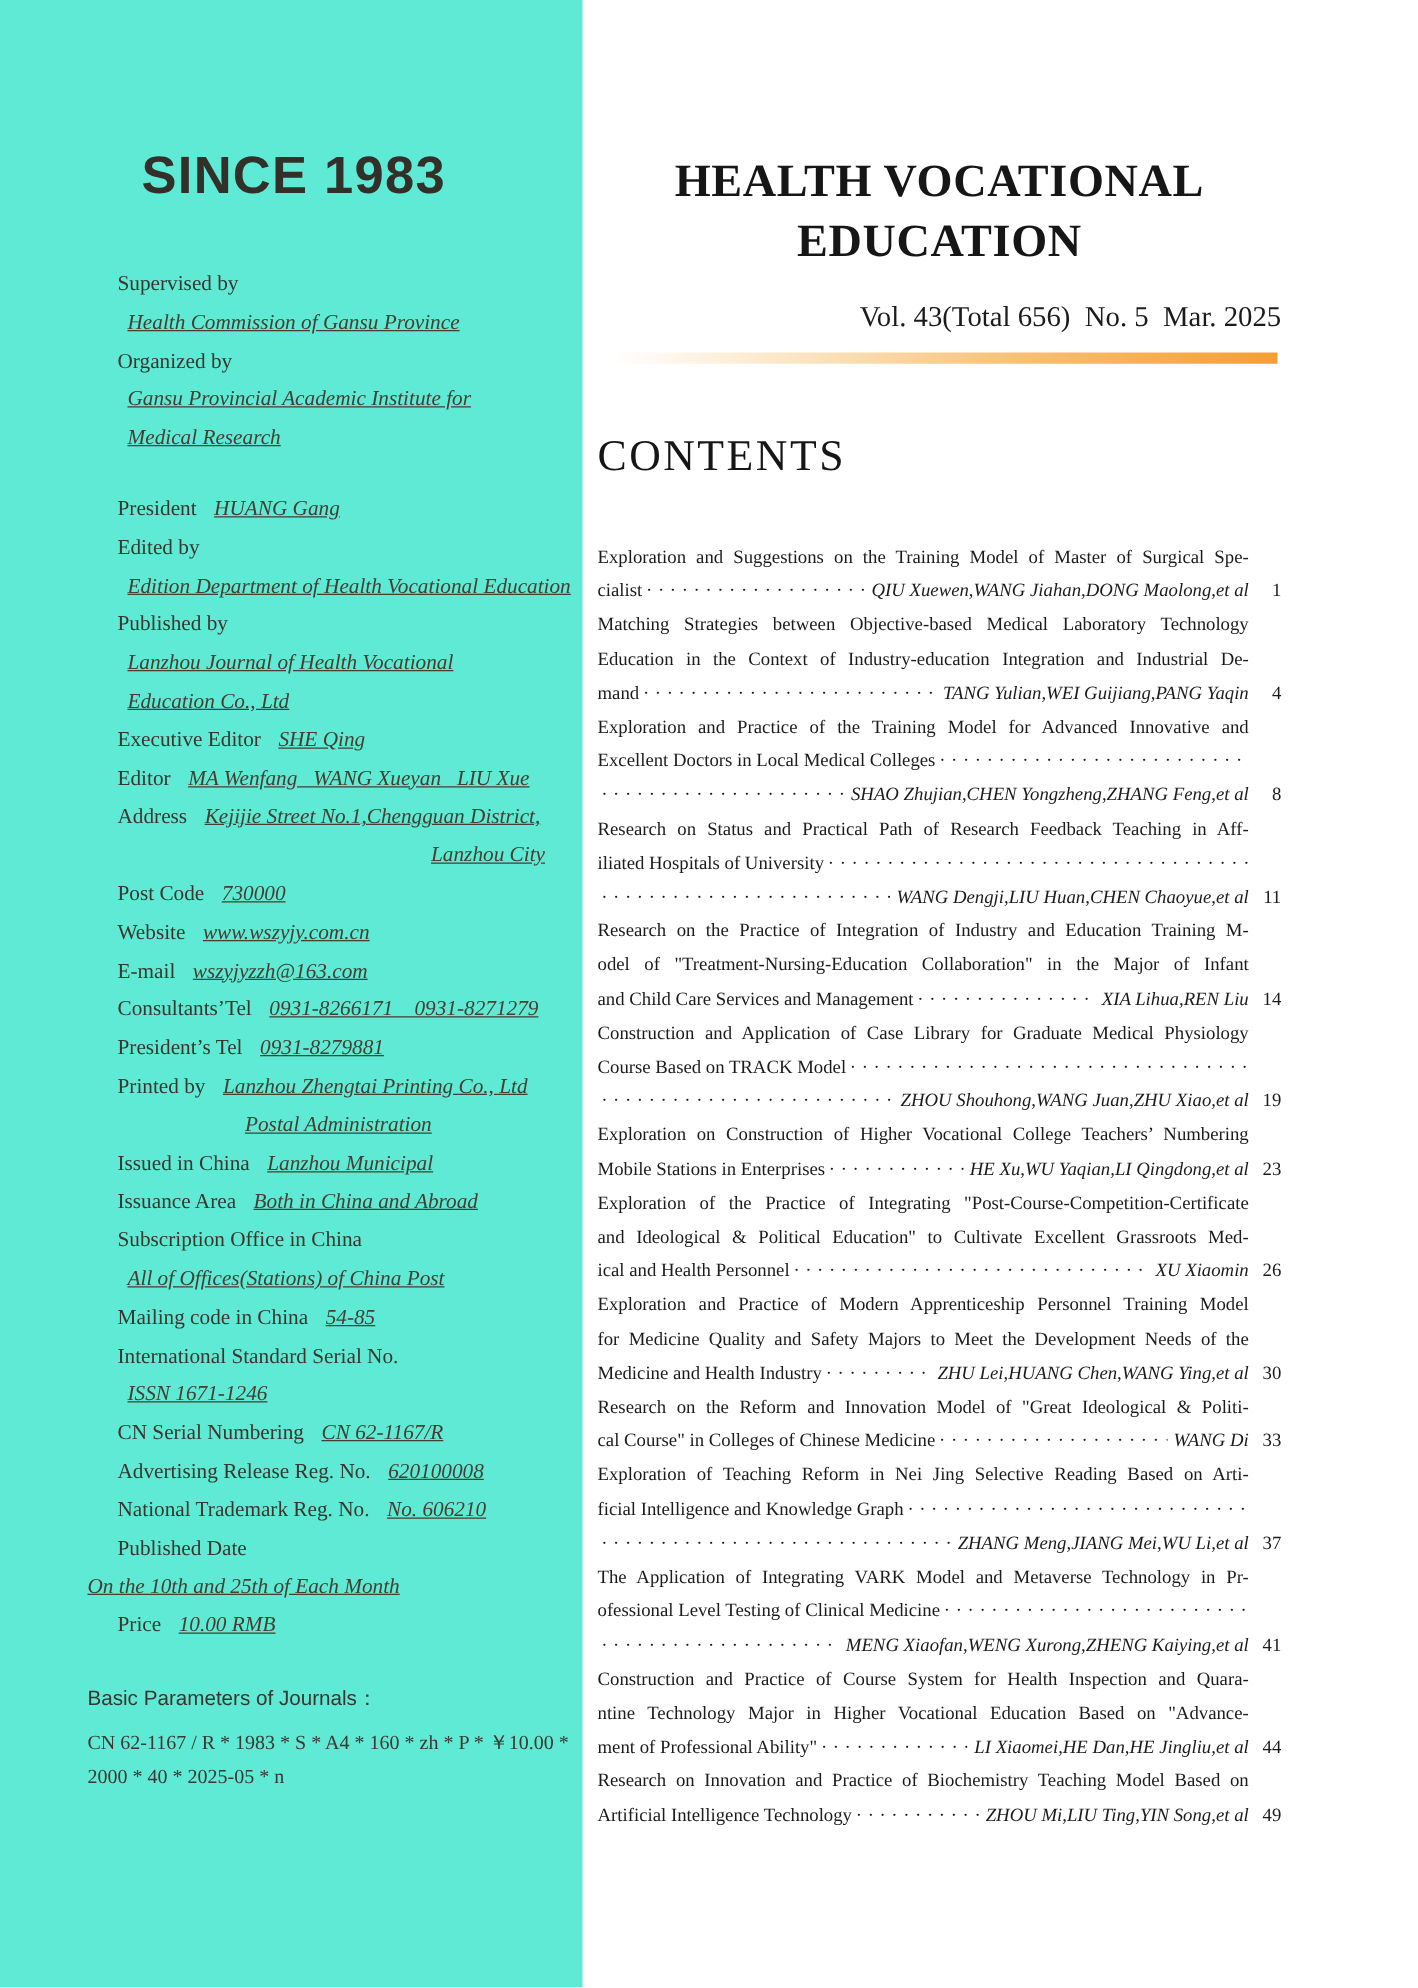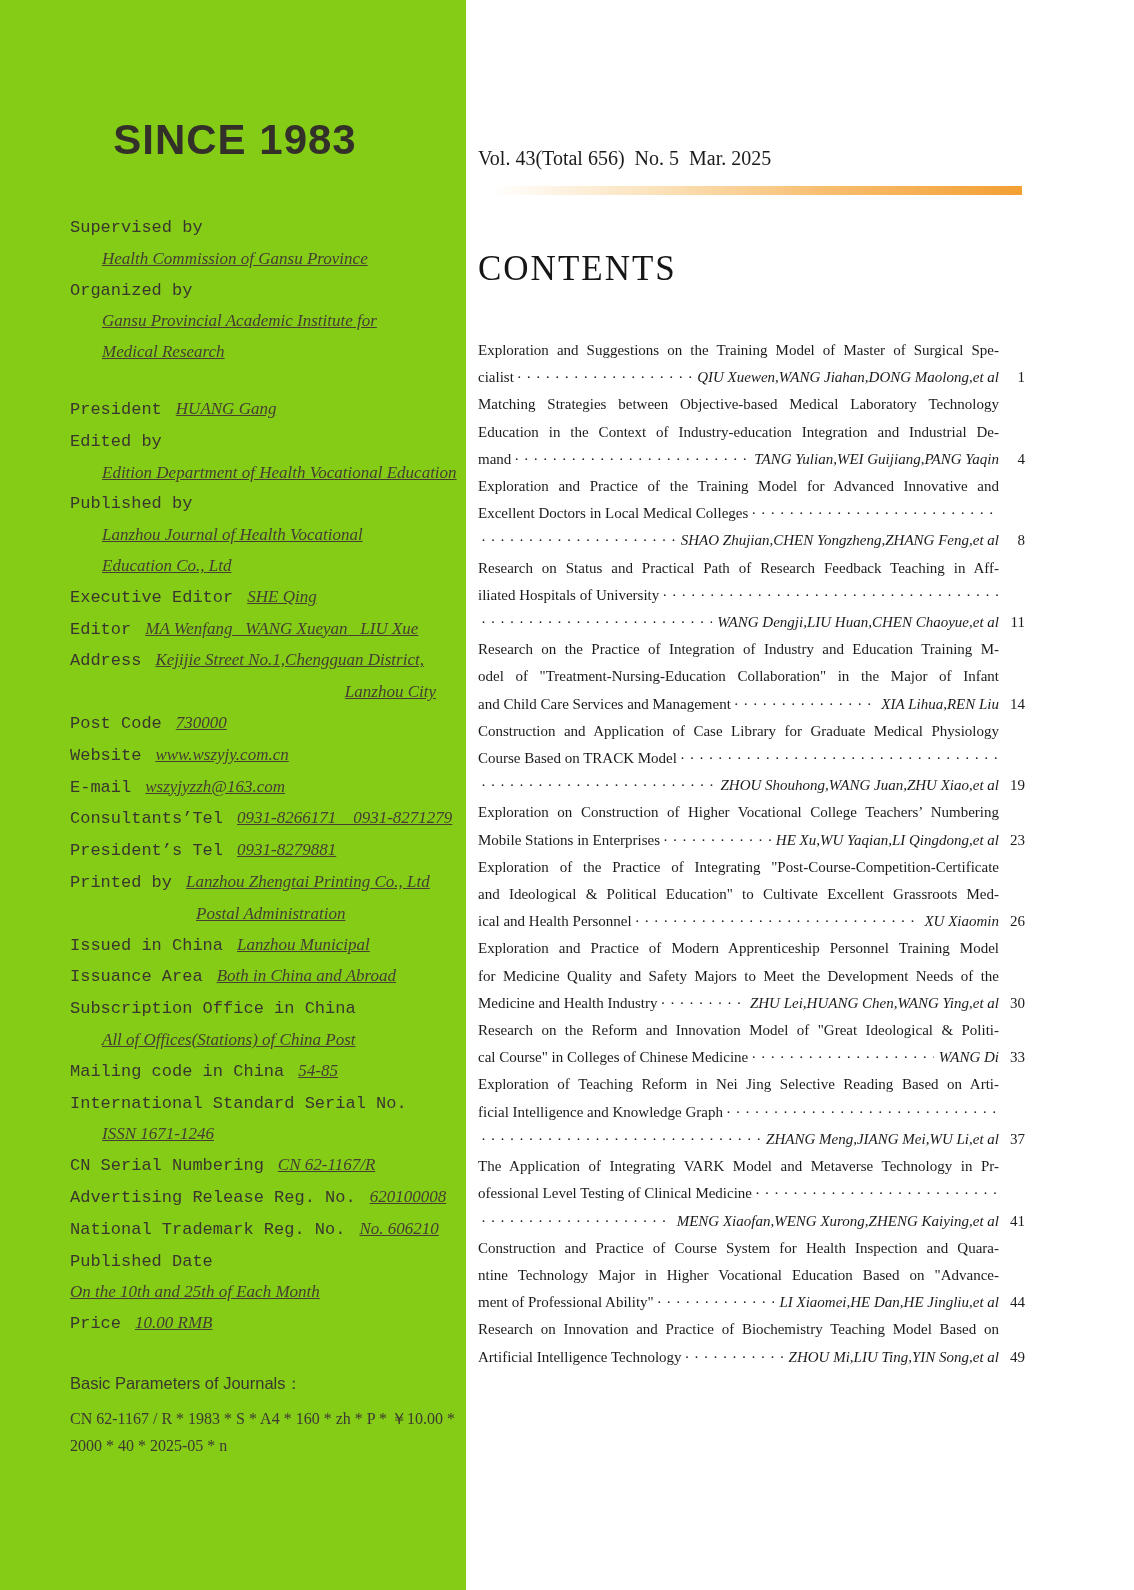--- a/index.html
+++ b/index.html
@@ -2,47 +2,47 @@
 <html><head>
 <meta charset="utf-8">
 <style>
   html,body{margin:0;padding:0;}
   body{width:1134px;height:1590px;background:#ffffff;overflow:hidden;}
   .page{display:flex;width:1134px;height:1590px;}
 
   
   .sidebar{
     width:466px;min-width:466px;height:100%;
-    background:#84cc16;
+    background:#5eead4;
     box-sizing:border-box;
     padding:118px 30px 12px 70px;
     overflow:hidden;
   }
   .since{
     font-family:"Liberation Sans",sans-serif;
     font-weight:bold;font-size:42px;line-height:44px;
     letter-spacing:1px;color:#33302a;
     margin:0 36px 50px 0;text-align:center;white-space:pre;
   }
   .s-line{line-height:30.8px;font-size:17px;white-space:pre;}
-  .s-label{font-family:Liberation Mono, monospace;color:#3a362e;}
+  .s-label{font-family:Liberation Serif, serif;color:#3a362e;margin-left:24px;}
   .s-value{font-family:"Liberation Serif",serif;font-style:italic;color:#453e31;text-decoration:underline;}
   .s-label + .s-value{margin-left:14px;}
   .bparams{margin-top:30px;}
   .bp-h{font-family:"Liberation Sans",sans-serif;font-size:16.5px;color:#3a362e;line-height:27px;margin-bottom:8px;white-space:pre;}
   .bp-l{font-family:"Liberation Serif",serif;font-size:16px;color:#3d3831;line-height:27.5px;white-space:pre;}
 
   
   .main{
     flex:1;box-sizing:border-box;
     padding:122px 0 0 12px;
     font-family:"Liberation Serif",serif;color:#1b1b1b;
   }
   .jtitle{width:547px;text-align:center;font-weight:bold;font-size:37px;line-height:48px;letter-spacing:0.5px;color:#161616;}
-  .vol{width:547px;text-align:left;font-size:20px;line-height:28px;margin-top:22px;white-space:pre;}
+  .vol{width:547px;text-align:right;font-size:23px;line-height:28px;margin-top:22px;white-space:pre;}
   .grad-bar{
     margin:14px 0 0 12px;width:532px;height:9px;
     background:linear-gradient(90deg, rgba(255,253,248,0) 0%, #fbe3bd 30%, #f8bf72 62%, #f39f33 100%);
   }
   .contents-h{width:547px;text-align:left;font-size:35px;line-height:36px;font-weight:400;letter-spacing:2px;margin:56px 0 0 0;color:#161616;}
   .toc{margin-top:50px;width:547px;}
   .toc-line{display:flex;line-height:27.2px;font-size:15px;align-items:flex-end;}
   .toc-main{flex:1;min-width:0;display:flex;}
   .toc-main.block{display:block;text-align:justify;text-align-last:justify;}
   .toc-text{white-space:nowrap;}
@@ -95,20 +95,24 @@
         <div class="s-line"><span class="s-label">Price</span><span class="s-value">10.00 RMB</span></div>
       </div>
     <div class="bparams">
       <div class="bp-h">Basic Parameters of Journals：</div>
       <div class="bp-l">CN 62-1167 / R * 1983 * S * A4 * 160 * zh * P * ￥10.00 *</div>
       <div class="bp-l">2000 * 40 * 2025-05 * n</div>
     </div>
   </aside>
 
   <main class="main">
+    <div class="jtitle">
+      <div>HEALTH VOCATIONAL</div>
+      <div>EDUCATION</div>
+    </div>
     <div class="vol">Vol. 43(Total 656)  No. 5  Mar. 2025</div>
     <div class="grad-bar"></div>
     <h2 class="contents-h">CONTENTS</h2>
     <div class="toc" id="toc">
         <div class="toc-line">
           <div class="toc-main block"><span class="toc-text">Exploration and Suggestions on the Training Model of Master of Surgical Spe-</span></div>
           <span class="toc-page"></span>
         </div>
         <div class="toc-line">
           <div class="toc-main">

